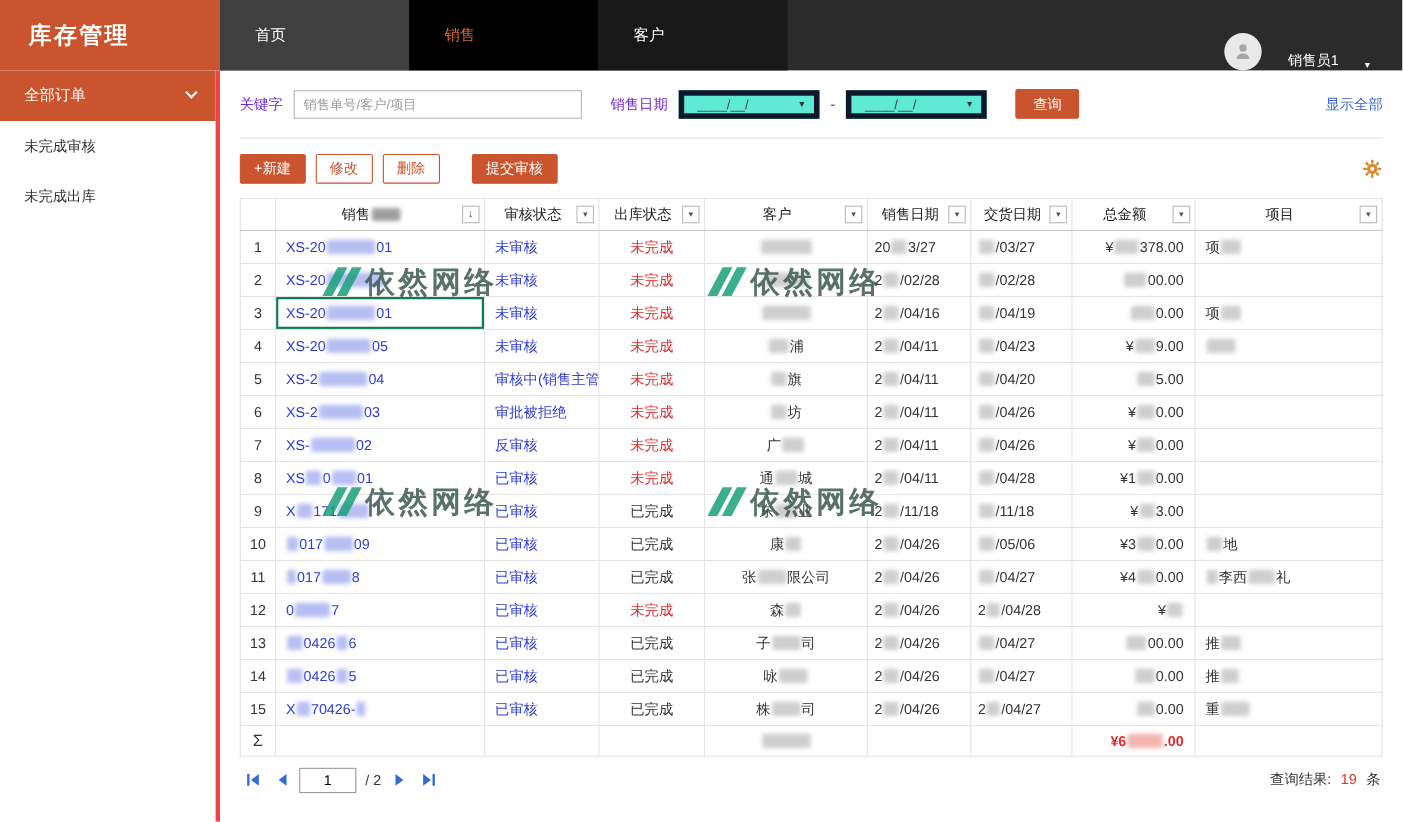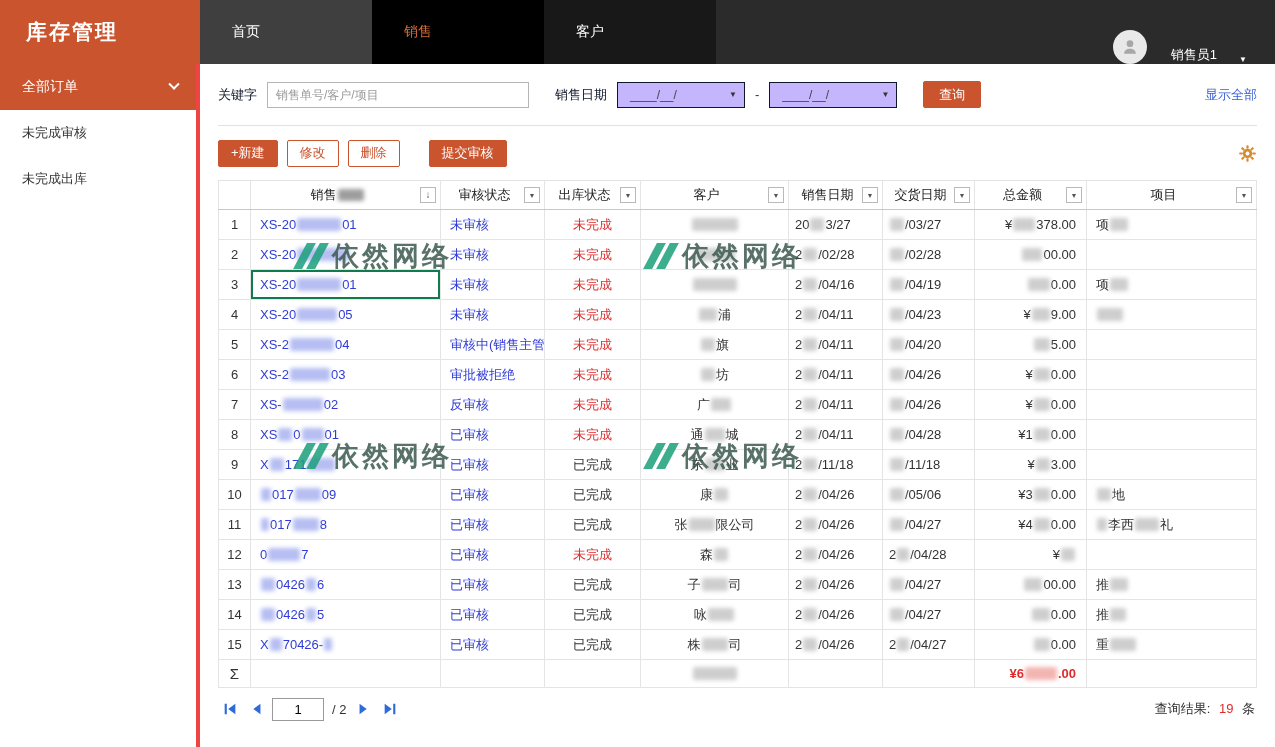--- a/index.html
+++ b/index.html
@@ -25,25 +25,25 @@
   .layout{display:flex;height:683px}
   .sidebar{width:200px;background:#fff;border-right:4px solid #ef4444}
   .side-header{height:46px;background:var(--accent);color:#fff;display:flex;align-items:center;padding:0 18px 0 22px;font-size:14px;cursor:pointer}
   .chev{width:8px;height:8px;border-right:2px solid #fff;border-bottom:2px solid #fff;transform:rotate(45deg) translate(-2px,-2px);margin-left:auto}
   .side-item{height:46px;display:flex;align-items:center;padding-left:22px;color:#333;cursor:pointer;font-size:13px}
 
   .content{flex:1;display:flex;flex-direction:column;padding:0 18px;min-width:0}
 
   
   .filter-row{height:62px;display:flex;align-items:center;gap:10px;border-bottom:1px solid #e2e2e2}
-  .f-label{color:#0f172a}
+  .f-label{color:#6d28d9}
   .keyword-input{width:262px;height:26px;border:1px solid #b5b5b5;padding:0 8px;font-size:12px;color:#333;outline:none}
   .keyword-input::placeholder{color:#9a9a9a}
   .date-label{margin-left:16px}
-  .date-select{width:128px;height:26px;border:1px solid #0f172a;display:flex;align-items:center;justify-content:space-between;padding:0 7px 0 12px;color:#444;font-size:12px;background:#c4b5fd;cursor:pointer}
+  .date-select{width:128px;height:26px;border:5px solid #0f172a;display:flex;align-items:center;justify-content:space-between;padding:0 7px 0 12px;color:#444;font-size:12px;background:#5eead4;cursor:pointer}
   .dd-arrow{font-size:8px;color:#333}
   .search-btn{margin-left:16px;width:58px;height:27px;background:var(--accent);border:1px solid var(--accent);color:#fff;font-size:13px;border-radius:2px;cursor:pointer}
   .show-all{margin-left:auto;color:#3a62d8;cursor:pointer;text-decoration:none}
 
   
   .toolbar{height:54px;display:flex;align-items:center;gap:9px}
   .btn{height:27px;padding:0 12px;font-size:13px;border-radius:2px;cursor:pointer}
   .btn-solid{background:var(--accent);color:#fff;border:1px solid var(--accent)}
   .btn-outline{background:#fff;color:var(--accent);border:1px solid var(--accent)}
   .btn-submit{margin-left:20px}

